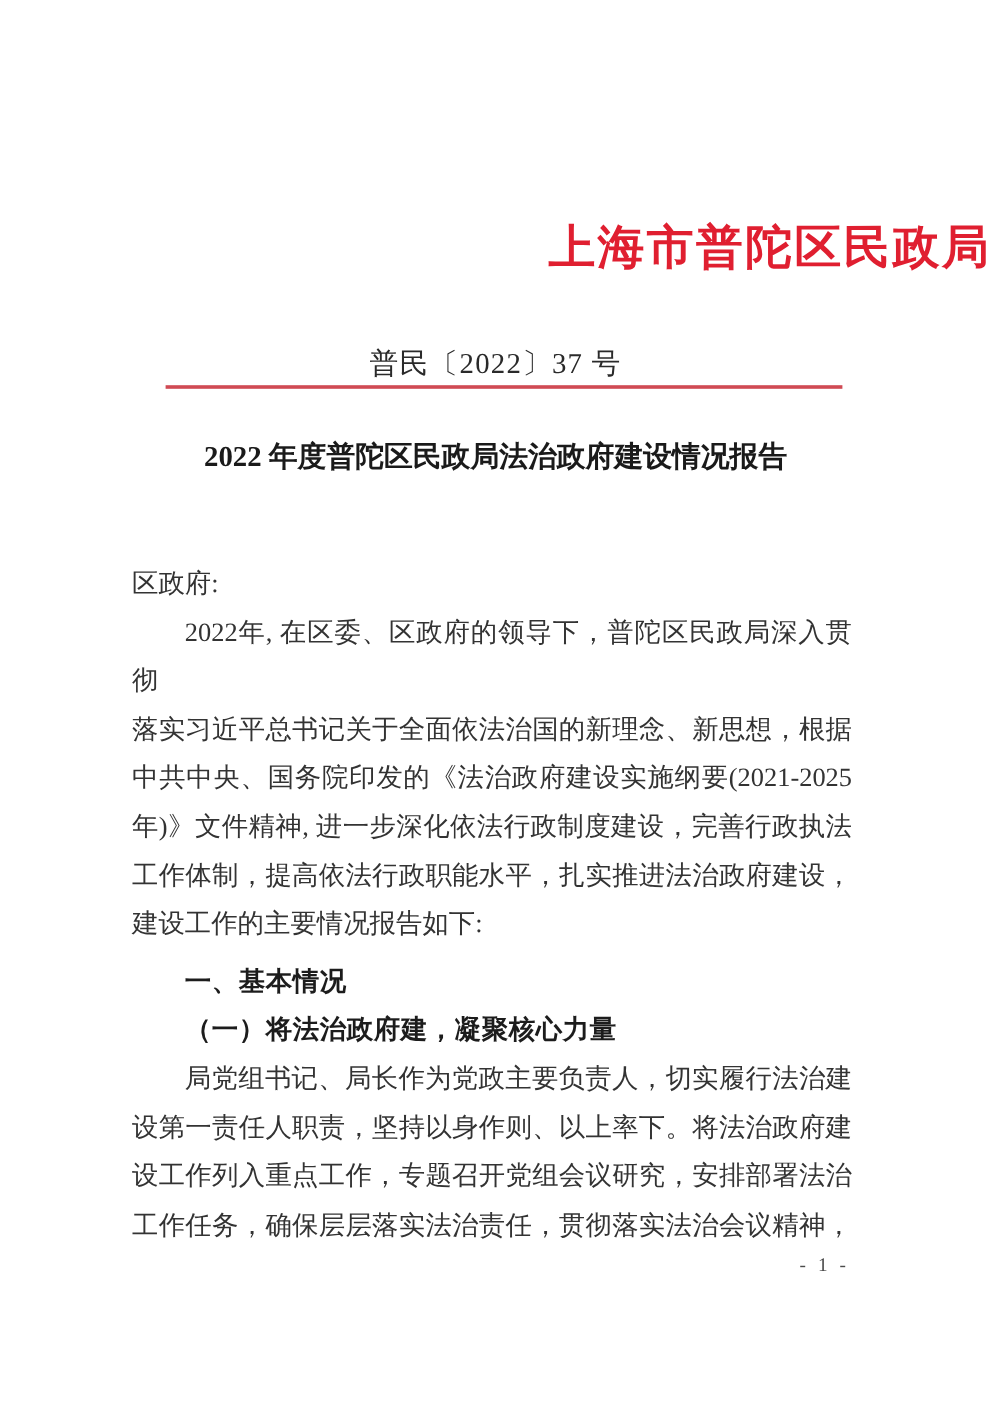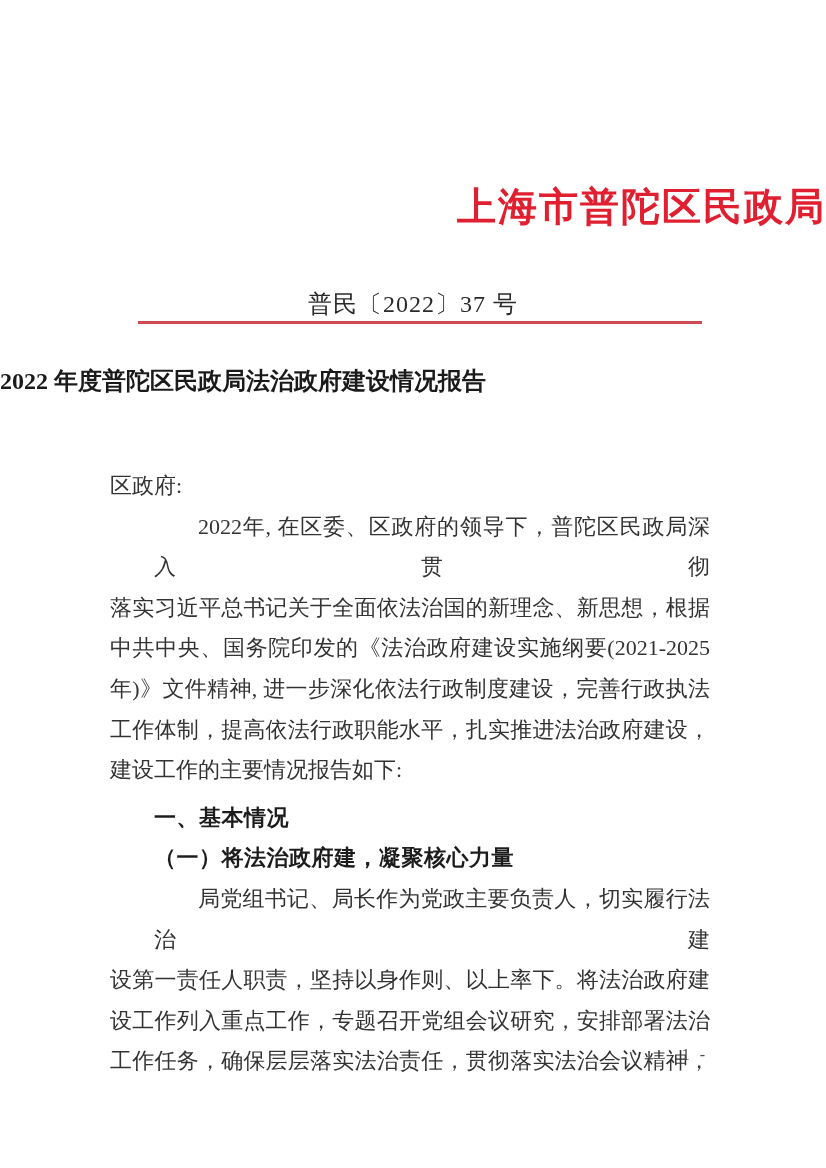--- a/index.html
+++ b/index.html
@@ -45,21 +45,21 @@
     left: 138px;
     width: 564px;
     height: 2.5px;
   }
   .title {
     position: absolute;
     top: 367px;
     left: 0;
     width: 100%;
     margin: 0;
-    text-align: left;
+    text-align: center;
     font-size: 24px;
     font-weight: bold;
     line-height: 28px;
     color: #1a1a1a;
     font-family: "Liberation Serif", "DejaVu Serif", serif;
   }
   .body-area {
     position: absolute;
     top: 448px;
     left: 110px;
@@ -71,21 +71,20 @@
   .salutation {
     text-align: left;
     margin-top: 18px;
   }
   .line {
     text-align: justify;
     text-align-last: justify;
   }
   .line.indent {
     text-indent: 2em;
-    margin-left: 44px;
   }
   .line.short {
     text-align-last: left;
   }
   .heading1, .heading2 {
     font-weight: bold;
     color: #1c1c1c;
     text-indent: 2em;
     font-family: "Liberation Sans", "DejaVu Sans", sans-serif;
     letter-spacing: 0.5px;

